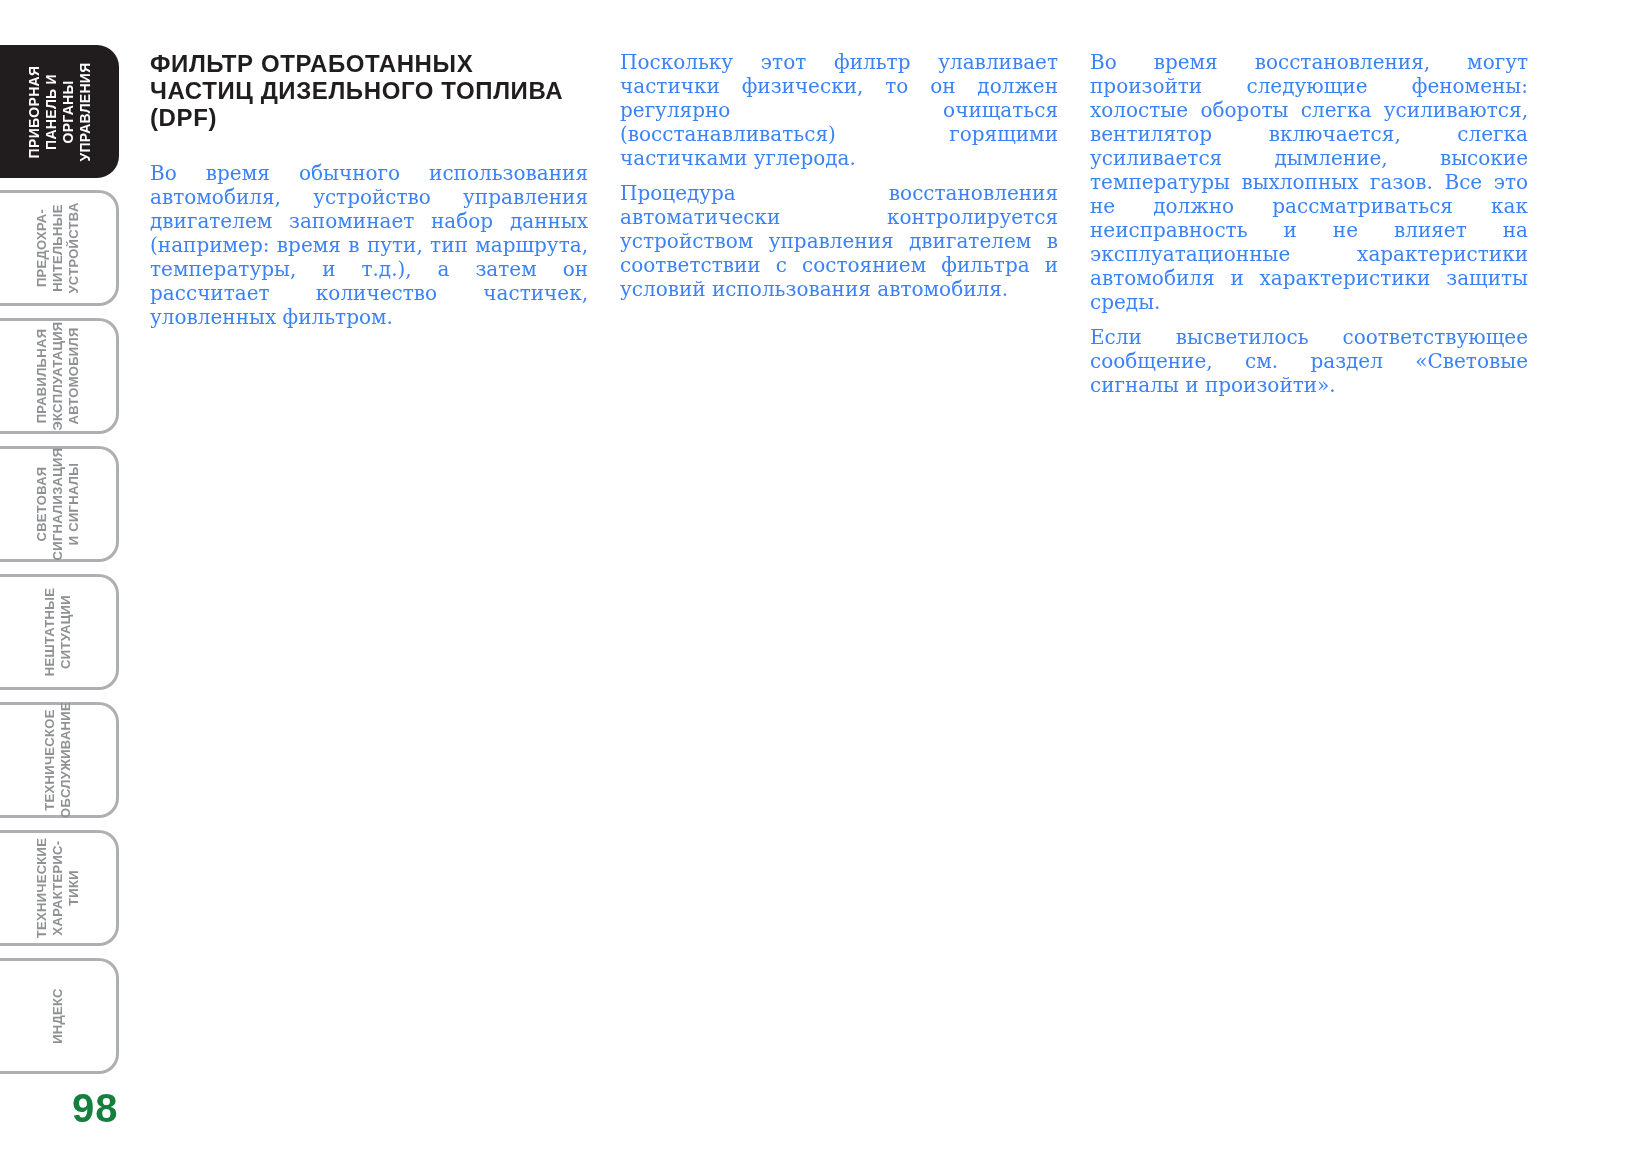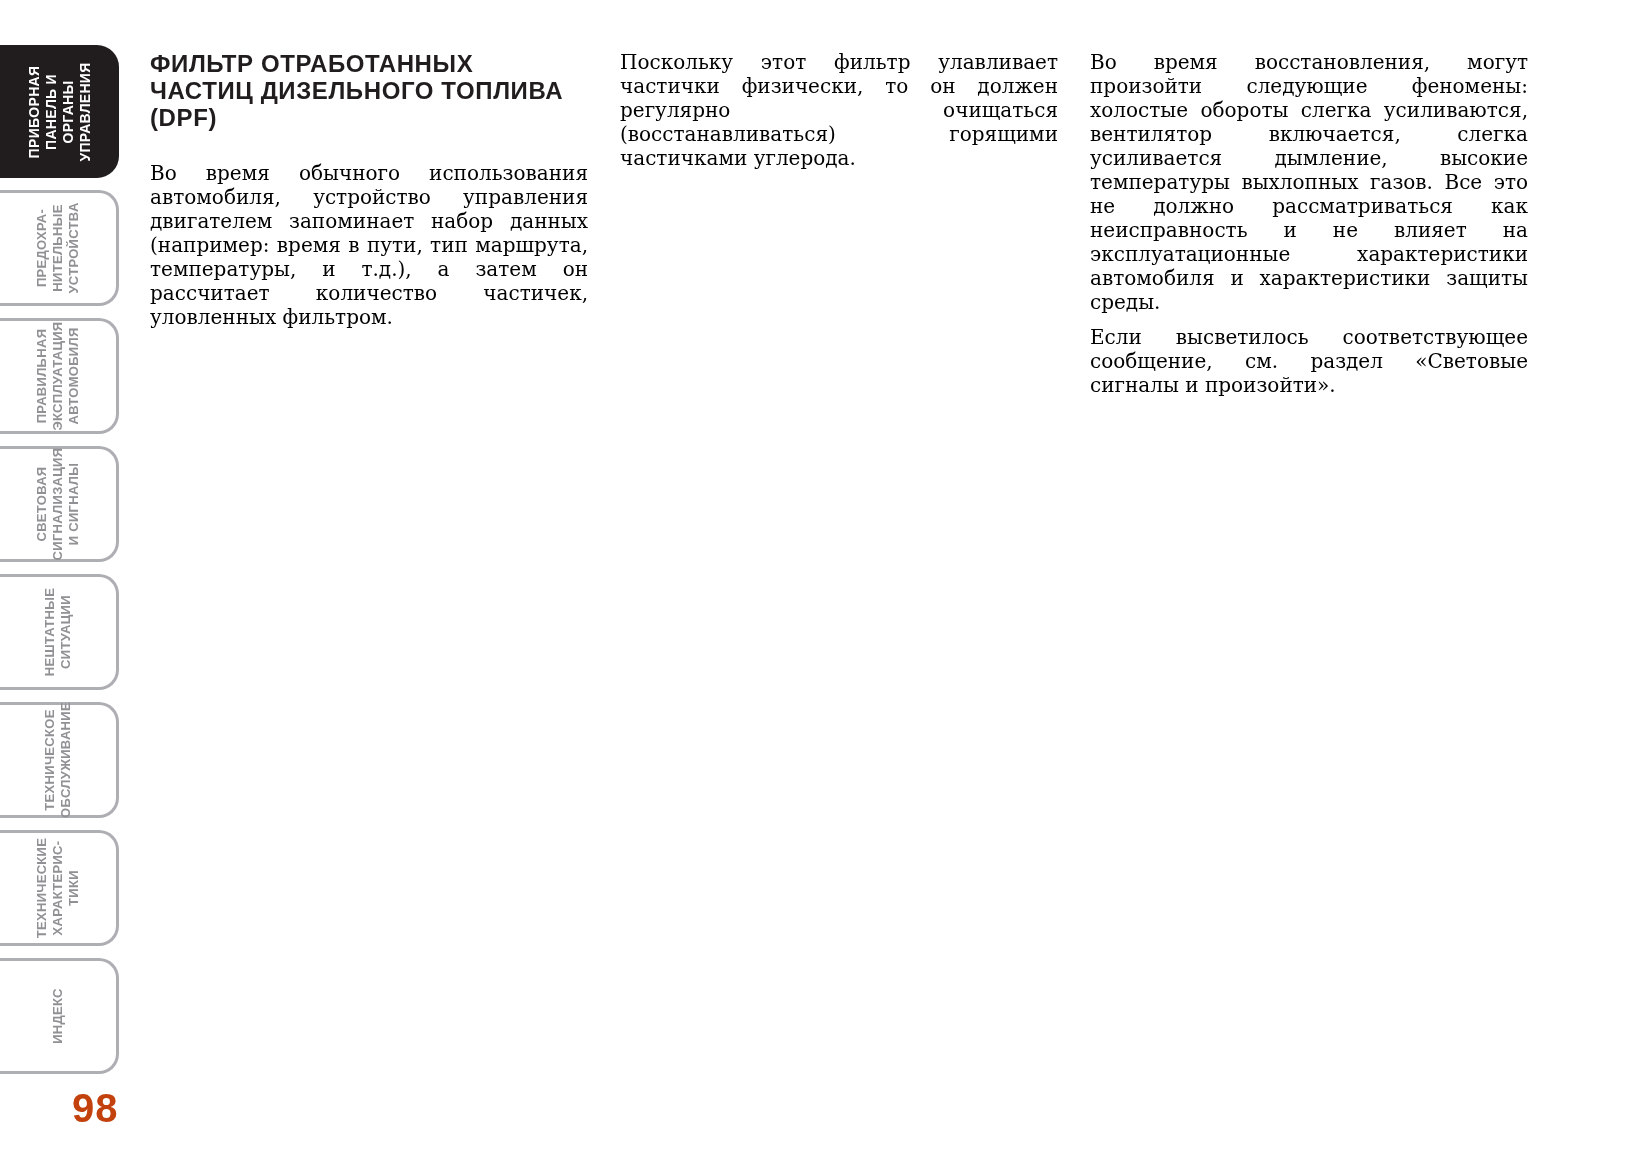--- a/index.html
+++ b/index.html
@@ -80,32 +80,32 @@
     color: #211d1e;
     white-space: pre-line;
     text-transform: uppercase;
   }
   .col p {
     margin: 0 0 11px 0;
     font-family: "DejaVu Serif", "Liberation Serif", serif;
     font-size: 20px;
     line-height: 1.2;
     text-align: justify;
-    color: #000000;
+    color: #3b82f6;
   }
 
   
   .page-number {
     position: absolute;
     left: 72px;
     top: 1086px;
     font-weight: 800;
     font-size: 40px;
     letter-spacing: 1px;
-    color: #c2410c;
+    color: #15803d;
   }
 </style>
 </head>
 <body>
 
 <div class="page">
 
   <nav class="sidebar">
     <div class="tab active">
       <span class="tab-label">ПРИБОРНАЯ
@@ -148,20 +148,21 @@
 
   <main class="content">
     <section class="col">
       <h1 class="title">ФИЛЬТР ОТРАБОТАННЫХ
 ЧАСТИЦ ДИЗЕЛЬНОГО ТОПЛИВА
 (DPF)</h1>
       <p>Во время обычного использования автомобиля, устройство управления двигателем запоминает набор данных (например: время в пути, тип маршрута, температуры, и т.д.), а затем он рассчитает количество частичек, уловленных фильтром.</p>
     </section>
     <section class="col">
       <p>Поскольку этот фильтр улавливает частички физически, то он должен регулярно очищаться (восстанавливаться) горящими частичками углерода.</p>
+      <p>Процедура восстановления автоматически контролируется устройством управления двигателем в соответствии с состоянием фильтра и условий использования автомобиля.</p>
     </section>
     <section class="col">
       <p>Во время восстановления, могут произойти следующие феномены: холостые обороты слегка усиливаются, вентилятор включается, слегка усиливается дымление, высокие температуры выхлопных газов. Все это не должно рассматриваться как неисправность и не влияет на эксплуатационные характеристики автомобиля и характеристики защиты среды.</p>
       <p>Если высветилось соответствующее сообщение, см. раздел «Световые сигналы и произойти».</p>
     </section>
   </main>
 
   <div class="page-number">98</div>
 
 </div>

